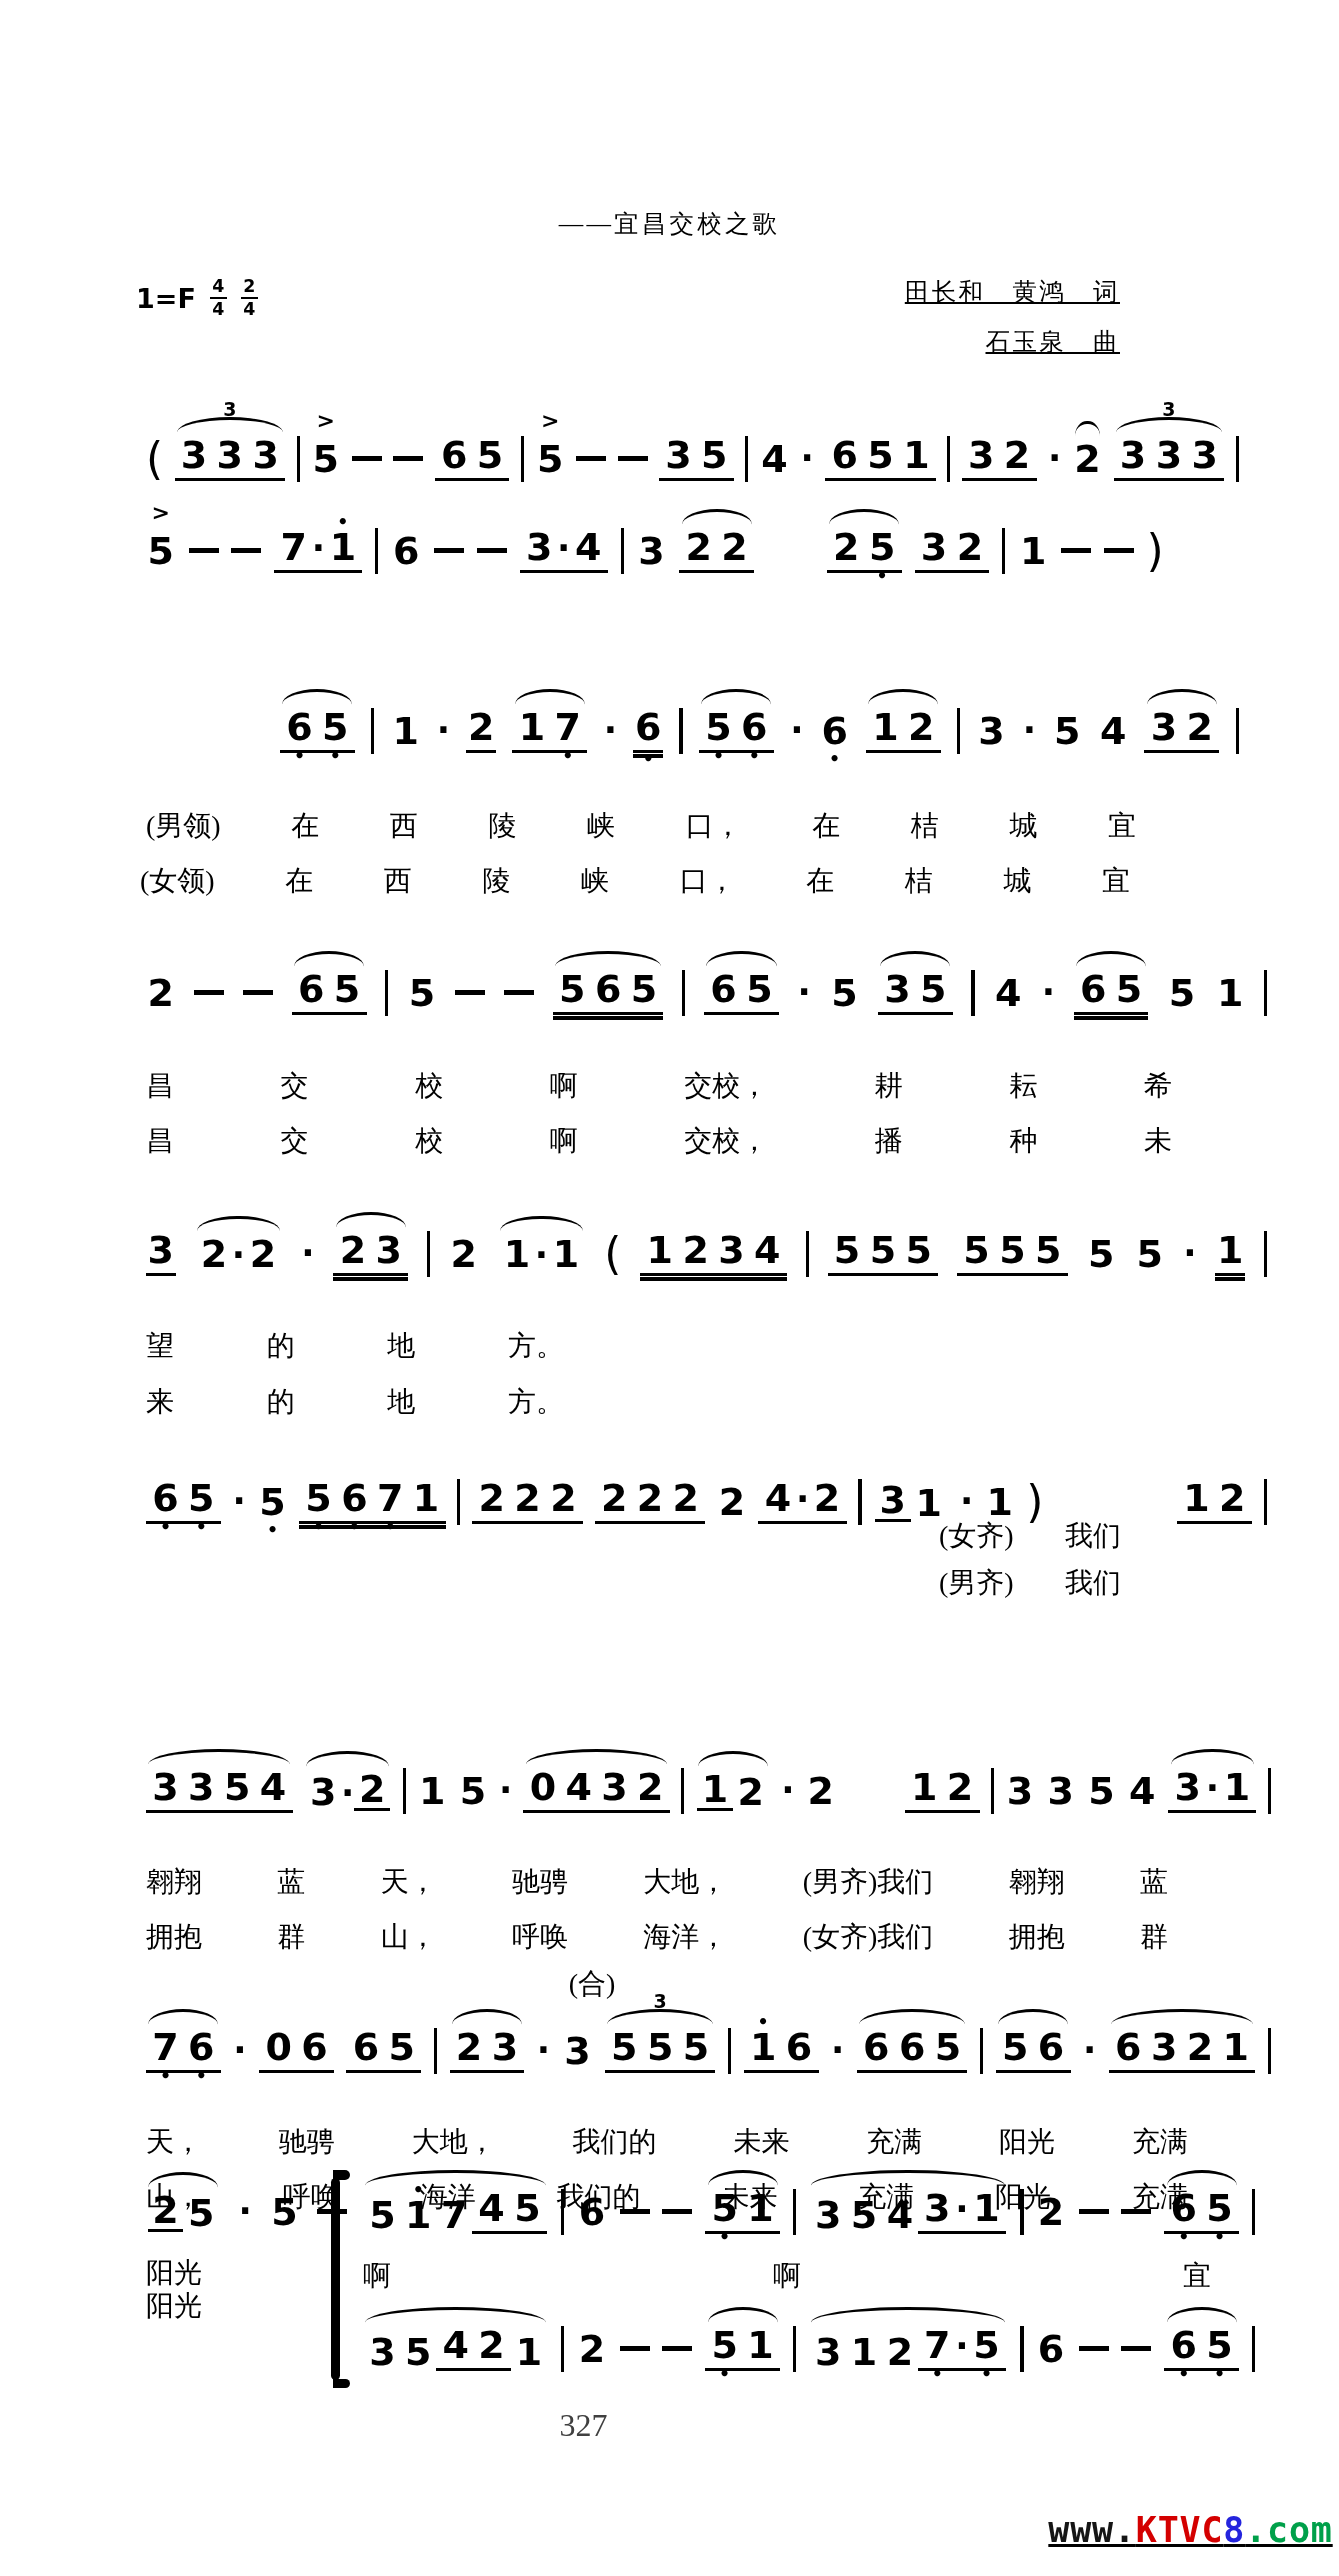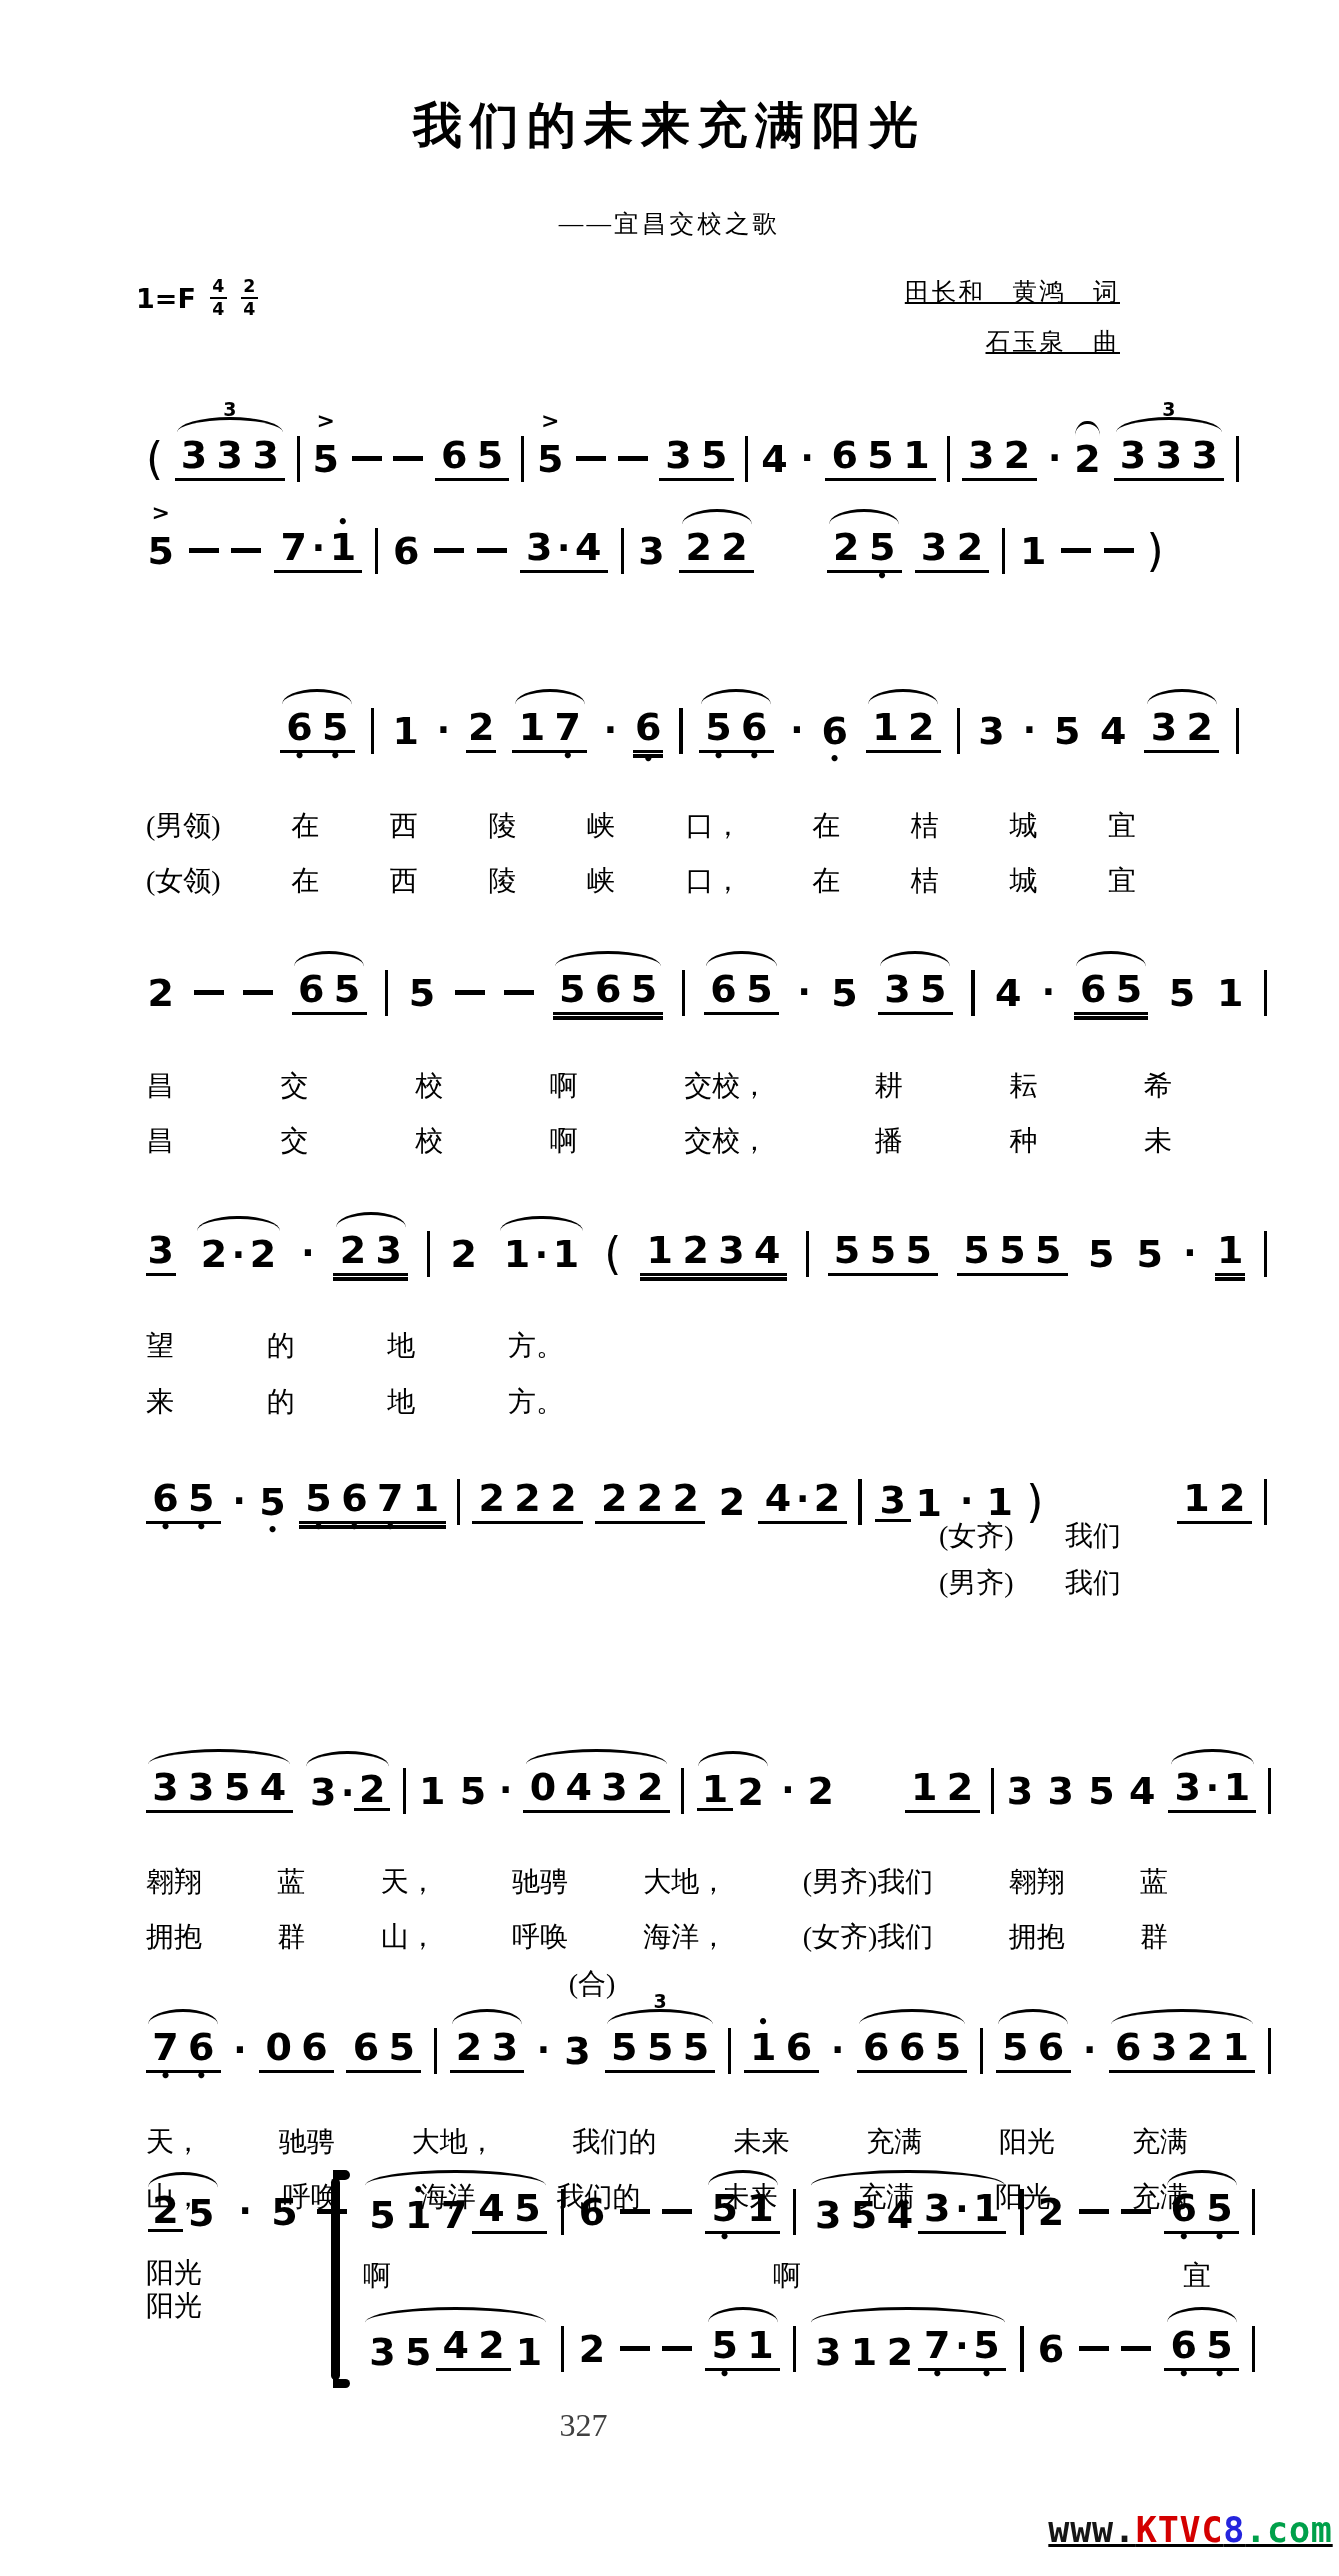--- a/index.html
+++ b/index.html
@@ -54,21 +54,21 @@
   .sys-8{top:2022px;left:146px;width:1125px;}
   .sys-9p{top:2183px;left:146px;width:201px;}
   .sys-9u{top:2183px;left:363px;width:892px;}
   .sys-9l{top:2320px;left:363px;width:892px;}
 
   
   .lyr{position:absolute;display:flex;justify-content:space-between;align-items:baseline;
        font:400 28px "Liberation Serif","DejaVu Serif",serif;}
   .syll,.lyr-label{white-space:nowrap;}
   .lyr-3a{top:807px;left:146px;width:990px;align-items:center;}
-  .lyr-3b{top:862px;left:146px;width:990px;}
+  .lyr-3b{top:862px;left:140px;width:990px;}
   .lyr-4a{top:1067px;left:146px;width:1026px;}
   .lyr-4b{top:1122px;left:146px;width:1026px;}
   .lyr-5a{top:1327px;left:146px;width:418px;}
   .lyr-5b{top:1383px;left:146px;width:418px;}
   .lyr-6a{top:1517px;left:939px;width:182px;}
   .lyr-6b{top:1564px;left:939px;width:182px;}
   .lyr-7a{top:1863px;left:146px;width:1022px;}
   .lyr-7b{top:1918px;left:146px;width:1022px;}
   .lyr-8a{top:2123px;left:146px;width:1042px;}
   .lyr-8b{top:2178px;left:146px;width:1042px;}
@@ -94,21 +94,20 @@
   .wm-black{color:#151515;}
   .wm-red{color:#d40000;}
   .wm-blue{color:#2424dd;}
   .wm-green{color:#00a04a;}
 </style>
 </head>
 <body>
 
 <div class="page">
 
-  <div class="title">我们的未来充满阳光</div>
   <div class="subtitle">——宜昌交校之歌</div>
 
   <div class="keysig">
     <span>1=F</span>
     <span class="frac">
       <span class="num">4</span>
       <span class="den">4</span>
     </span>
     <span class="frac">
       <span class="num">2</span>

